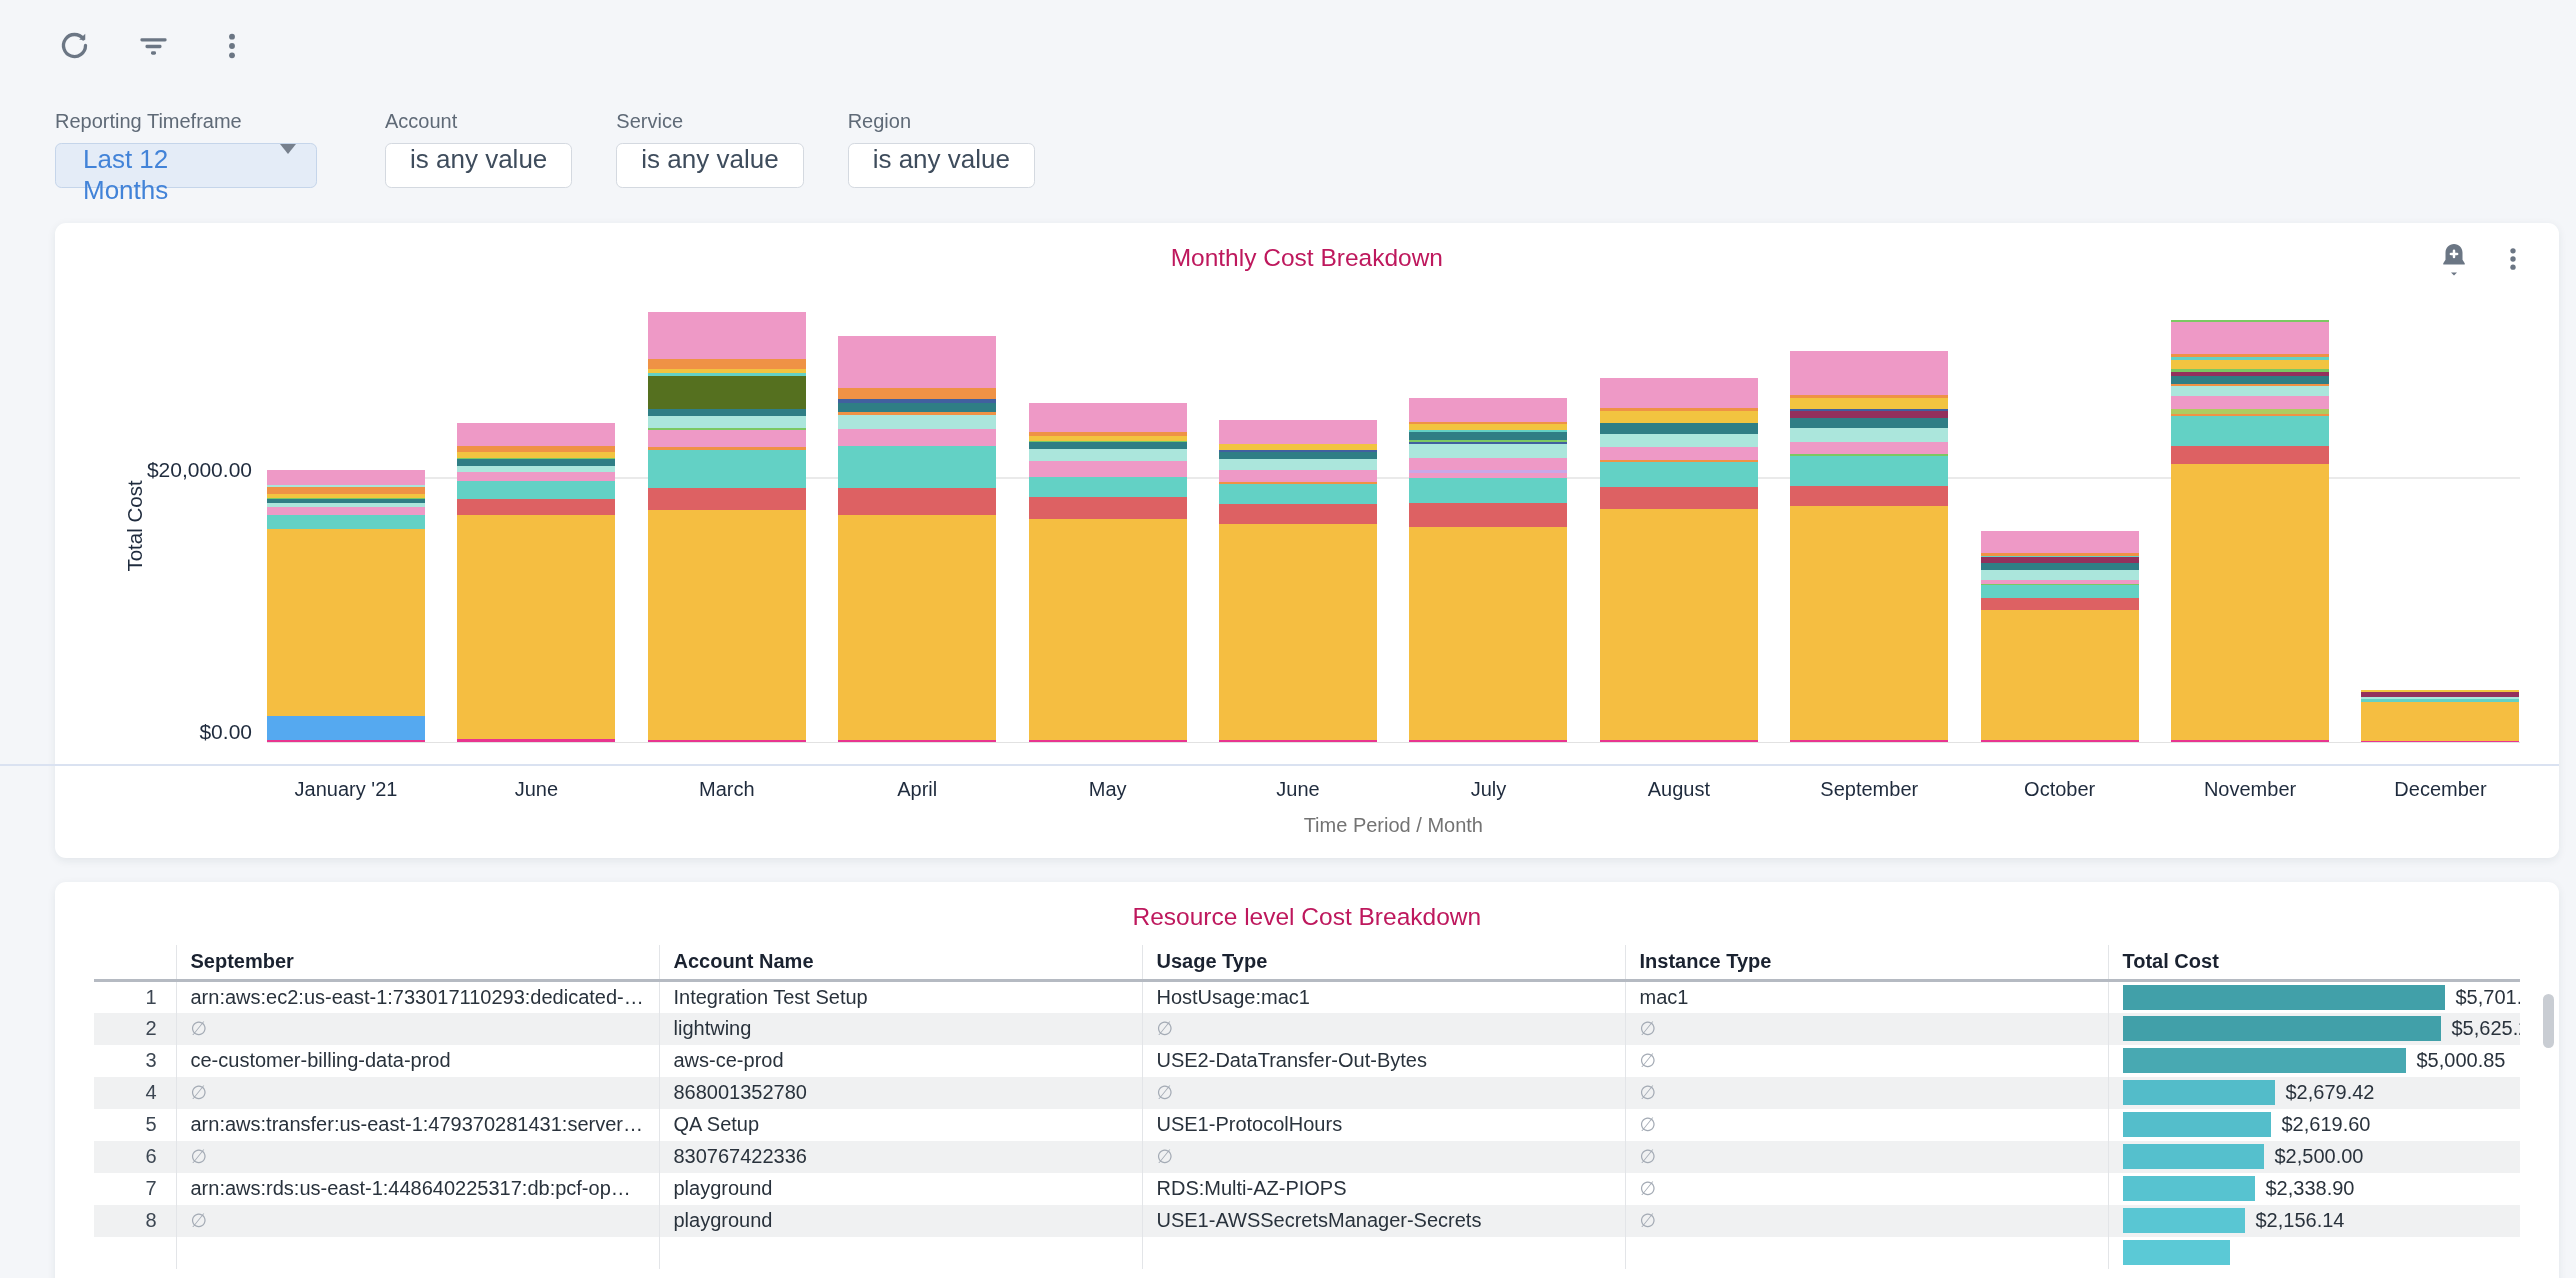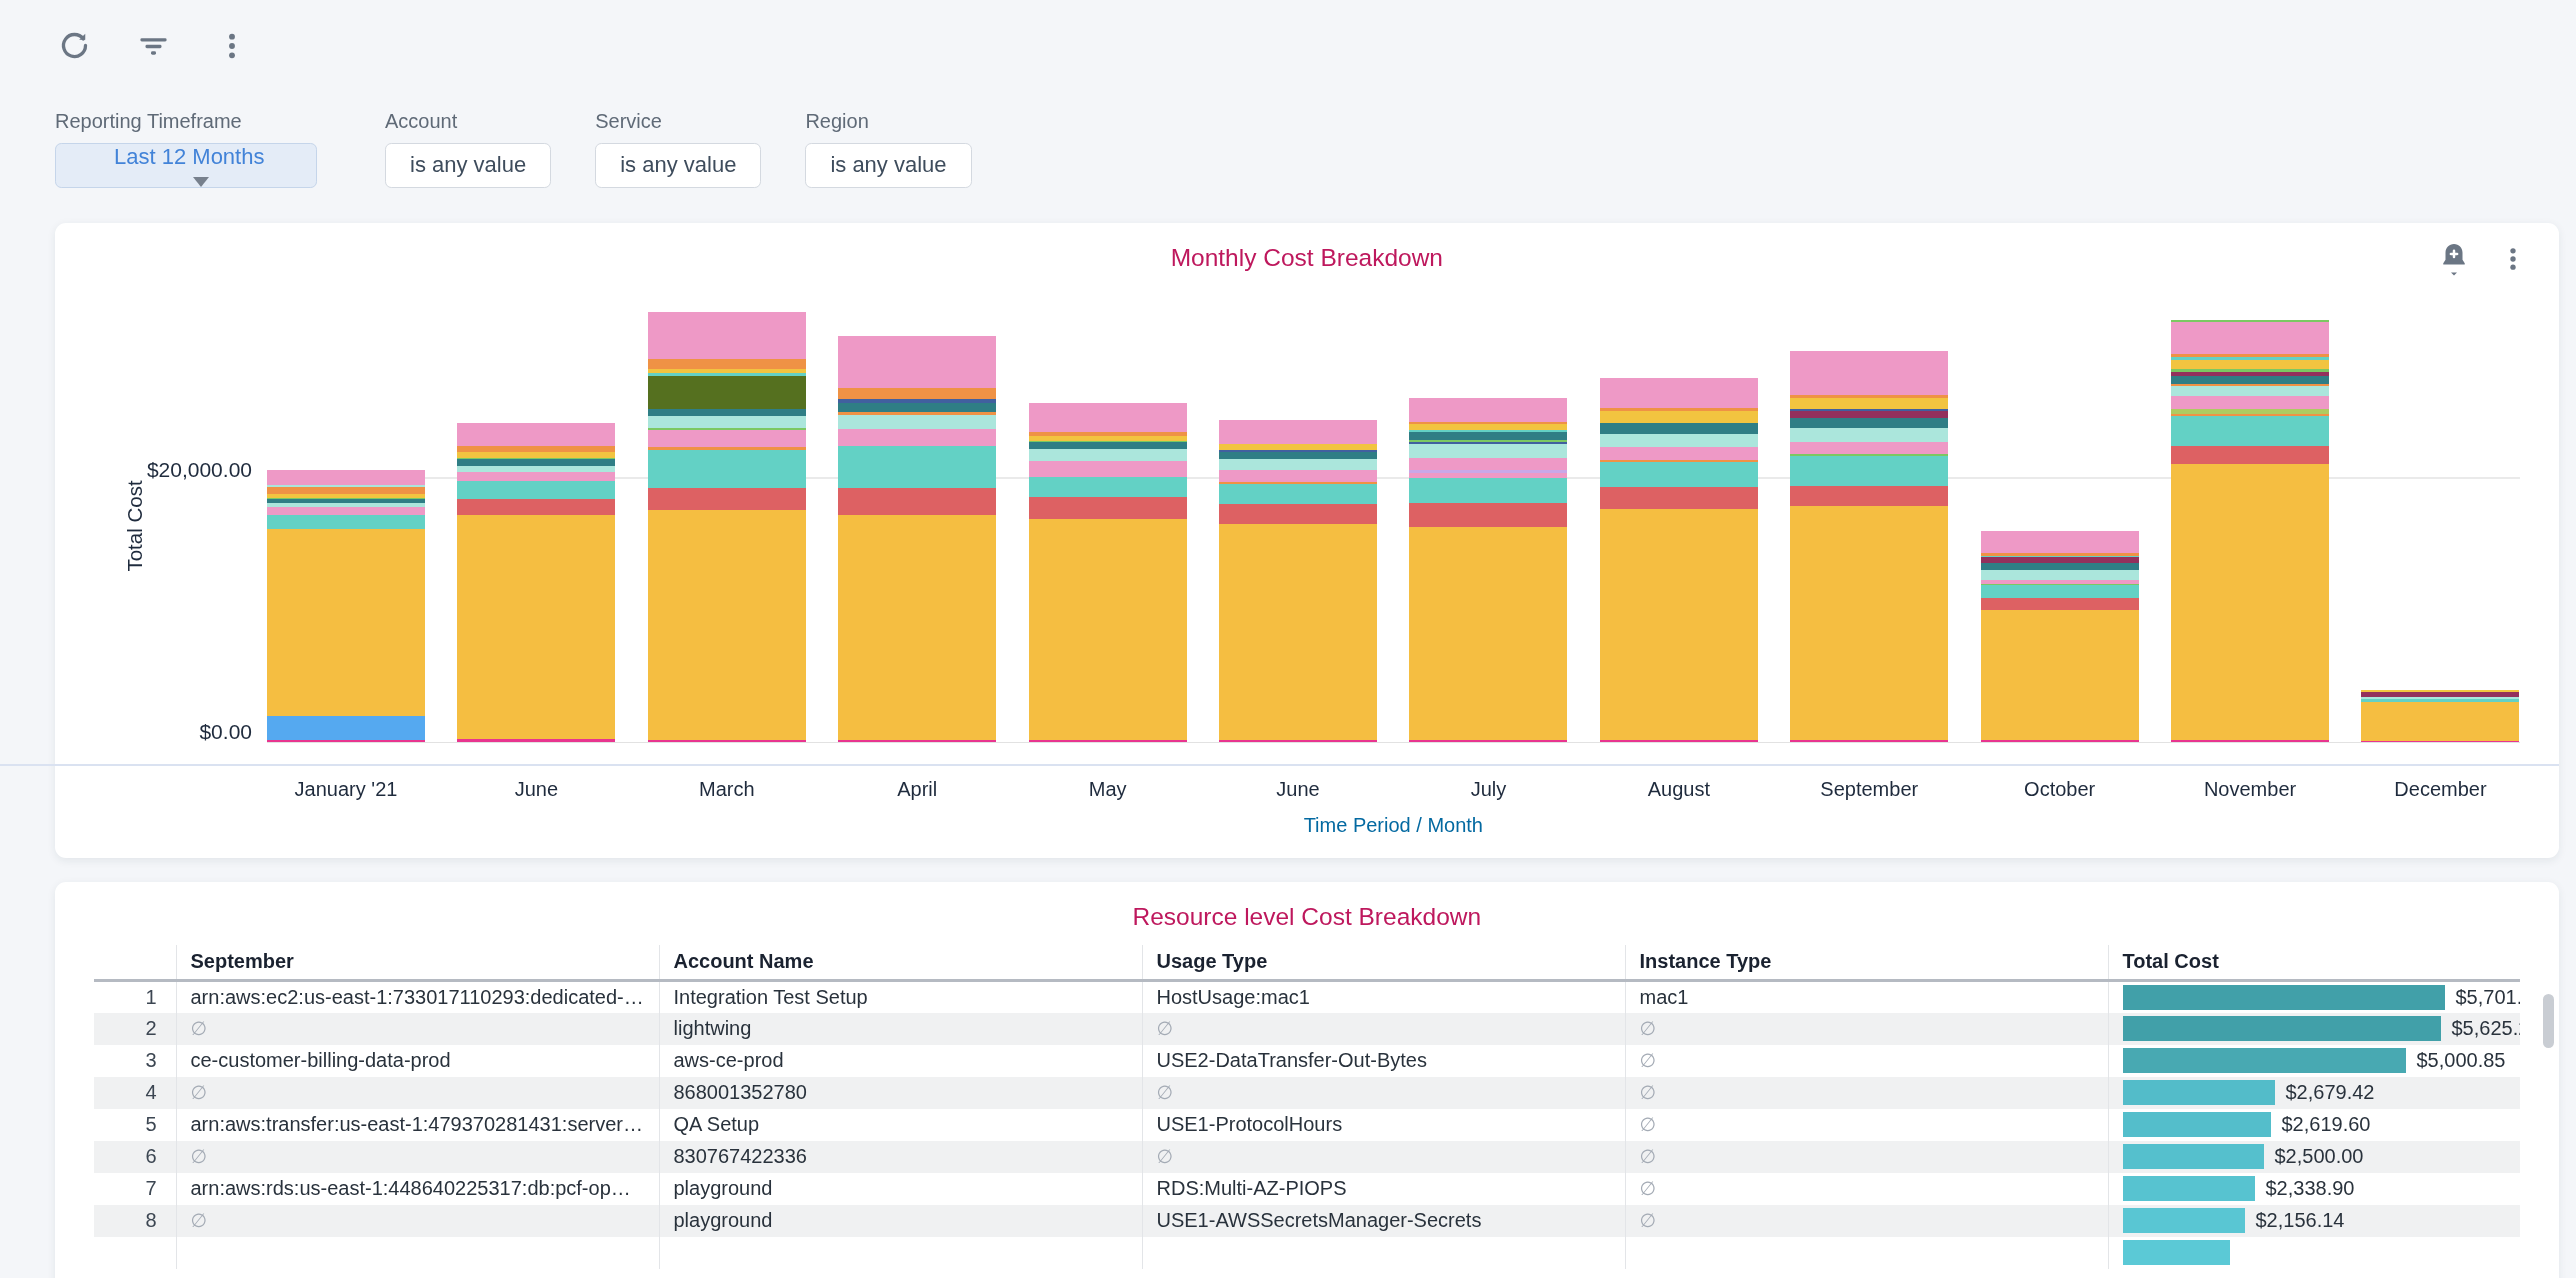--- a/index.html
+++ b/index.html
@@ -11,21 +11,21 @@
   .page-header { display:flex; align-items:center; justify-content:space-between; padding-top:28px; }
   .page-title { font-size:32px; font-weight:500; letter-spacing:0.2px; color:#141F2C; }
   .header-icons { display:flex; align-items:center; gap:41px; padding-right:14px; }
   .icon-btn { background:none; border:none; cursor:pointer; width:38px; height:38px; display:flex; align-items:center; justify-content:center; }
 
   
   .filters { display:flex; margin-top:44px; gap:44px; }
   .filter-group { display:flex; flex-direction:column; }
   .filter-group.first { margin-right:24px; }
   .filter-label { font-size:20px; color:#5F6A77; margin-bottom:9.5px; }
-  .filter-box { height:45px; display:flex; align-items:center; justify-content:center; border-radius:6.3px; font-size:22px; cursor:pointer;flex-direction:column; }
+  .filter-box { height:45px; display:flex; align-items:flex-start; justify-content:center; border-radius:6.3px; font-size:26px; cursor:pointer; }
   .filter-box.active { width:262px; background:#E4ECF7; border:1.6px solid #C5D5EA; color:#4283D8; justify-content:space-between; padding:0 20.5px 0 27px; }
   .filter-box.plain { background:#FFFFFF; border:1.6px solid #D4D9E0; color:#3E4C5C; padding:0 24px; }
   .caret-down { width:0; height:0; border-left:8.7px solid transparent; border-right:8.7px solid transparent; border-top:10.3px solid #77808D; margin-left:24px; }
 
   
   .tile { background:#fff; border-radius:11px; box-shadow:0 2.4px 8px rgba(30,45,70,.08); position:relative; }
   .chart-tile { margin-top:35px; height:635px; padding:20.5px 39px 0 39px; }
   .tile-title { text-align:center; font-size:24.5px; font-weight:400; color:#be185d; line-height:30px; }
   .tile-actions { position:absolute; top:19px; right:27px; display:flex; align-items:center; gap:20.5px; }
 
@@ -35,21 +35,21 @@
   .ylab { position:absolute; top:50%; left:0; transform:translate(-4.7px,-50%) rotate(-90deg); transform-origin:center; font-size:20.5px; color:#1F2B3D; white-space:nowrap; }
   .plot-wrap { flex:1; position:relative; padding-left:132px; }
   .bars { height:434px; display:flex; justify-content:space-between; align-items:flex-end; position:relative; border-bottom:1.6px solid #E2E2E2; }
   .gridline { position:absolute; left:0; right:0; bottom:263px; height:1.6px; background:#EAEAEA; z-index:0; }
   .bar-col { width:158px; height:434px; display:flex; flex-direction:column-reverse; z-index:1; cursor:pointer; }
   .seg { width:100%; flex:0 0 auto; }
   .tick { position:absolute; left:0; width:117px; text-align:right; font-size:21px; color:#1F2B3D; }
   .axis-divider { position:absolute; left:-173px; right:-39px; top:455px; height:1.6px; background:#DAE2F1; }
   .months { display:flex; justify-content:space-between; margin-top:35px; }
   .month { width:158px; text-align:center; font-size:20px; color:#1F2B3D; white-space:nowrap; }
-  .xlab { text-align:center; font-size:20px; color:#0369a1; margin-top:12.6px; }
+  .xlab { text-align:center; font-size:20px; color:#737373; margin-top:12.6px; }
 
   
   .table-tile { margin-top:24px; height:489px; padding:20.5px 39px 0 39px; overflow:hidden; }
   table { border-collapse:collapse; table-layout:fixed; width:100%; margin-top:12.6px; }
   col.c-num { width:82px; } col.c-res { width:483px; } col.c-acc { width:483px; }
   col.c-use { width:483px; } col.c-ins { width:483px; } col.c-cost { width:auto; }
   thead th { text-align:left; font-size:20px; font-weight:700; color:#1A2230; height:36px; vertical-align:middle; border-bottom:3.2px solid #B5BAC2; padding:0 0 0 14px; cursor:pointer; }
   thead th.thnum { padding:0; }
   tbody td { height:32px; font-size:20px; color:#29323C; vertical-align:middle; padding:0 8px 0 14px; overflow:hidden; white-space:nowrap; text-overflow:ellipsis; }
   tbody tr:nth-child(even) { background:#F0F1F2; }

